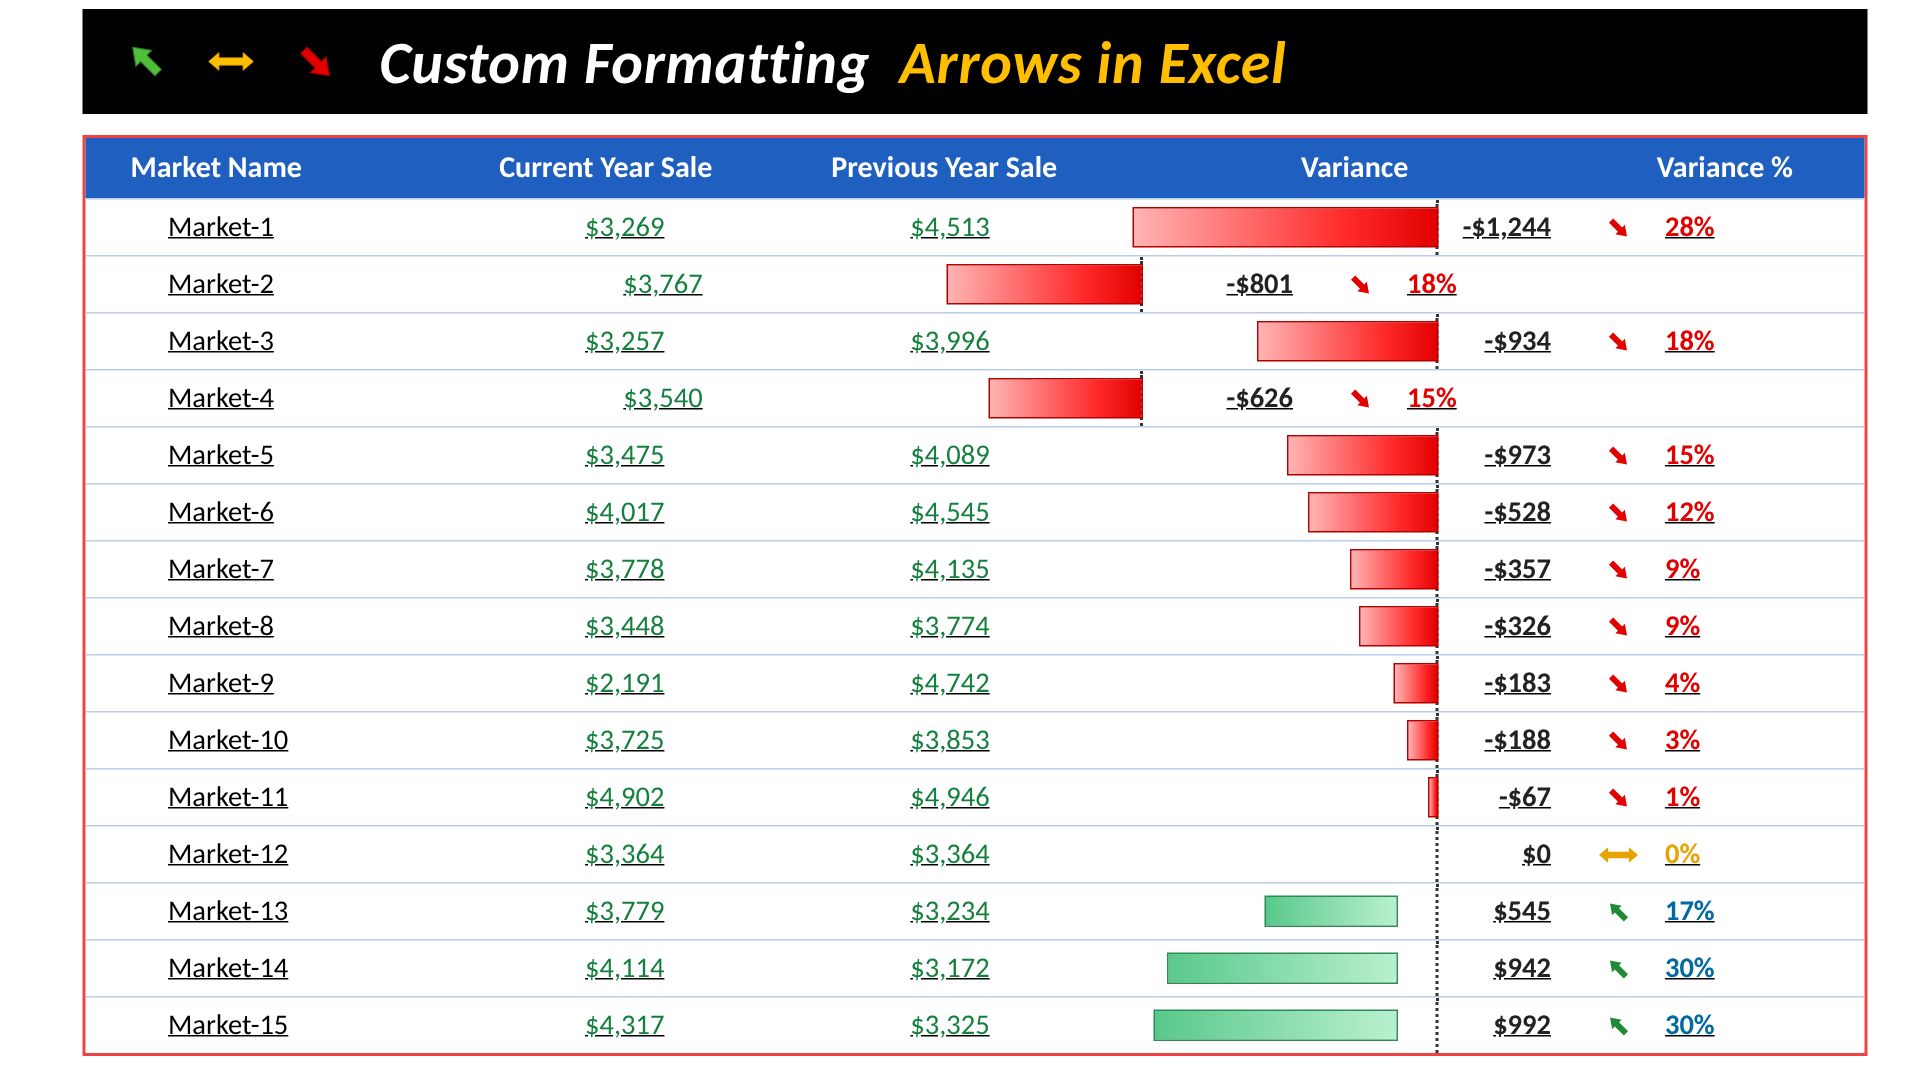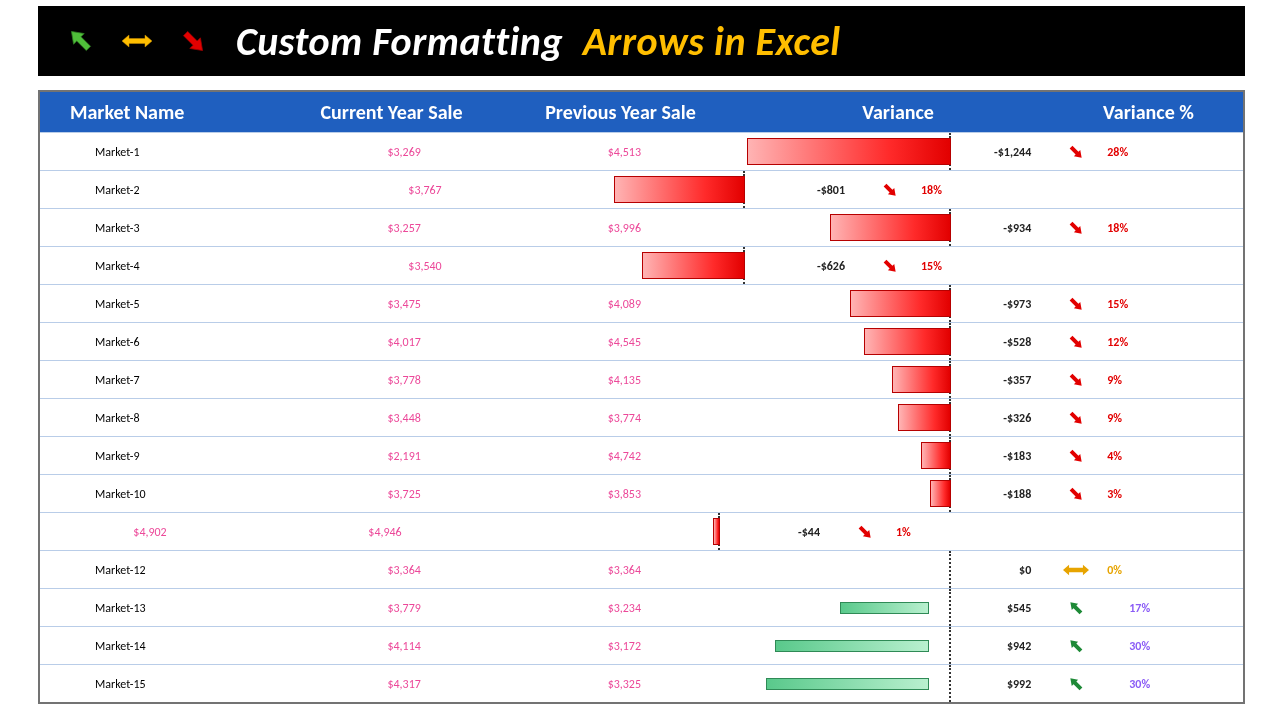--- a/index.html
+++ b/index.html
@@ -7,21 +7,21 @@
     width: 1280px; height: 720px;
     font-family: Calibri, Arial, sans-serif;
     background: #fff;
     overflow: hidden;
   }
   .stage {
     position: relative;
     width: 1280px;
     height: 528px;
     box-sizing: border-box;
-    padding: 6px 35px 10px 38px;
+    padding: 6px 35px 10px 55px;
   }
   .title-bar {
     background: #000;
     color: #fff;
     height: 70px;
     display: flex;
     align-items: center;
     padding: 0 10px 0 28px;
     box-sizing: border-box;
   }
@@ -35,40 +35,41 @@
     font-size: 40px;
     font-weight: 700;
     font-style: italic;
     letter-spacing: .5px;
     white-space: nowrap;
   }
   .title-text .t1 { color: #fff; }
   .title-text .t2 { color: #ffbe00; margin-left: 10px;}
   .sheet {
     margin-top: 14px;
-    border: 2px solid #737373;
+    border: 2px solid #ef4444;
     box-sizing: border-box;
   }
   .hdr-row {
     background: #1f5fbf;
     color: #fff;
     display: flex;
     height: 40px;
     font-size: 20px;
     font-weight: 700;
     align-items: center;
     box-sizing: border-box;
   }
   .row {
     display: flex;
     height: 38px;
-    font-size: 12px;
+    font-size: 19px;
     align-items: stretch;
     border-top: 1px solid #b9cde8;
     box-sizing: border-box;
+    text-decoration: underline;
   }
   .c-name  { width: 220px; padding-left: 55px; display:flex; align-items:center;}
   .c-cur   { width: 220px; justify-content:center; display:flex; align-items:center;}
   .c-prev  { width: 250px; justify-content:center; display:flex; align-items:center;}
   .c-var   { width: 320px; display:flex; align-items:center; position:relative;}
   .c-pct   { width: 194px; display:flex; align-items:center; padding-left: 20px; gap: 16px;}
   .hdr-row .c-name { justify-content:flex-start; padding-left: 30px;}
   .hdr-row .c-var  { justify-content:center;}
   .hdr-row .c-pct  { justify-content:center; padding-left:0;}
   
@@ -101,25 +102,25 @@
   .c-var .val {
     margin-left: auto;
     width: 100px;
     padding-right: 10px;
     text-align: right;
     font-weight: 700;
     color: #222;
   }
   .pct-text { font-weight:700; width: 60px; text-align:left;}
   .pct-text.neg { color:#e20000;}
-  .pct-text.pos { color:#8b5cf6;margin-left:22px;}
+  .pct-text.pos { color:#0369a1;}
   .pct-text.zero{ color:#e7a400;}
   .ico { width: 30px; height: 22px; display:flex; align-items:center; justify-content:center;}
   .ico svg { display:block;}
-  .row .c-cur, .row .c-prev { color:#ec4899;}
+  .row .c-cur, .row .c-prev { color:#15803d;}
 </style>
 </head>
 <body>
 
 <div class="stage">
 
   <div class="title-bar">
     <div class="title-icons">
       <span class="ico">
         <svg width="34" height="34" viewBox="0 0 40 40">
@@ -368,28 +369,29 @@
               <svg width="22" height="20" viewBox="0 0 40 40">
                 <g transform="rotate(135 20 20)">
                   <polygon points="20,4 29,17 24,17 24,34 16,34 16,17 11,17" fill="#e20000"></polygon>
                 </g>
               </svg>
             </span>
             <span class="pct-text neg">3%</span>
           </div>
         </div>
         <div class="row">
+          <div class="c-name">Market-11</div>
           <div class="c-cur">$4,902</div>
           <div class="c-prev">$4,946</div>
           <div class="c-var">
             <div class="bar-area">
               <div class="axis"></div>
               <div class="bar neg" style="width:7px"></div>
             </div>
-            <span class="val" style="">-$44</span>
+            <span class="val" style="">-$67</span>
           </div>
           <div class="c-pct">
             <span class="ico">
               <svg width="22" height="20" viewBox="0 0 40 40">
                 <g transform="rotate(135 20 20)">
                   <polygon points="20,4 29,17 24,17 24,34 16,34 16,17 11,17" fill="#e20000"></polygon>
                 </g>
               </svg>
             </span>
             <span class="pct-text neg">1%</span>

